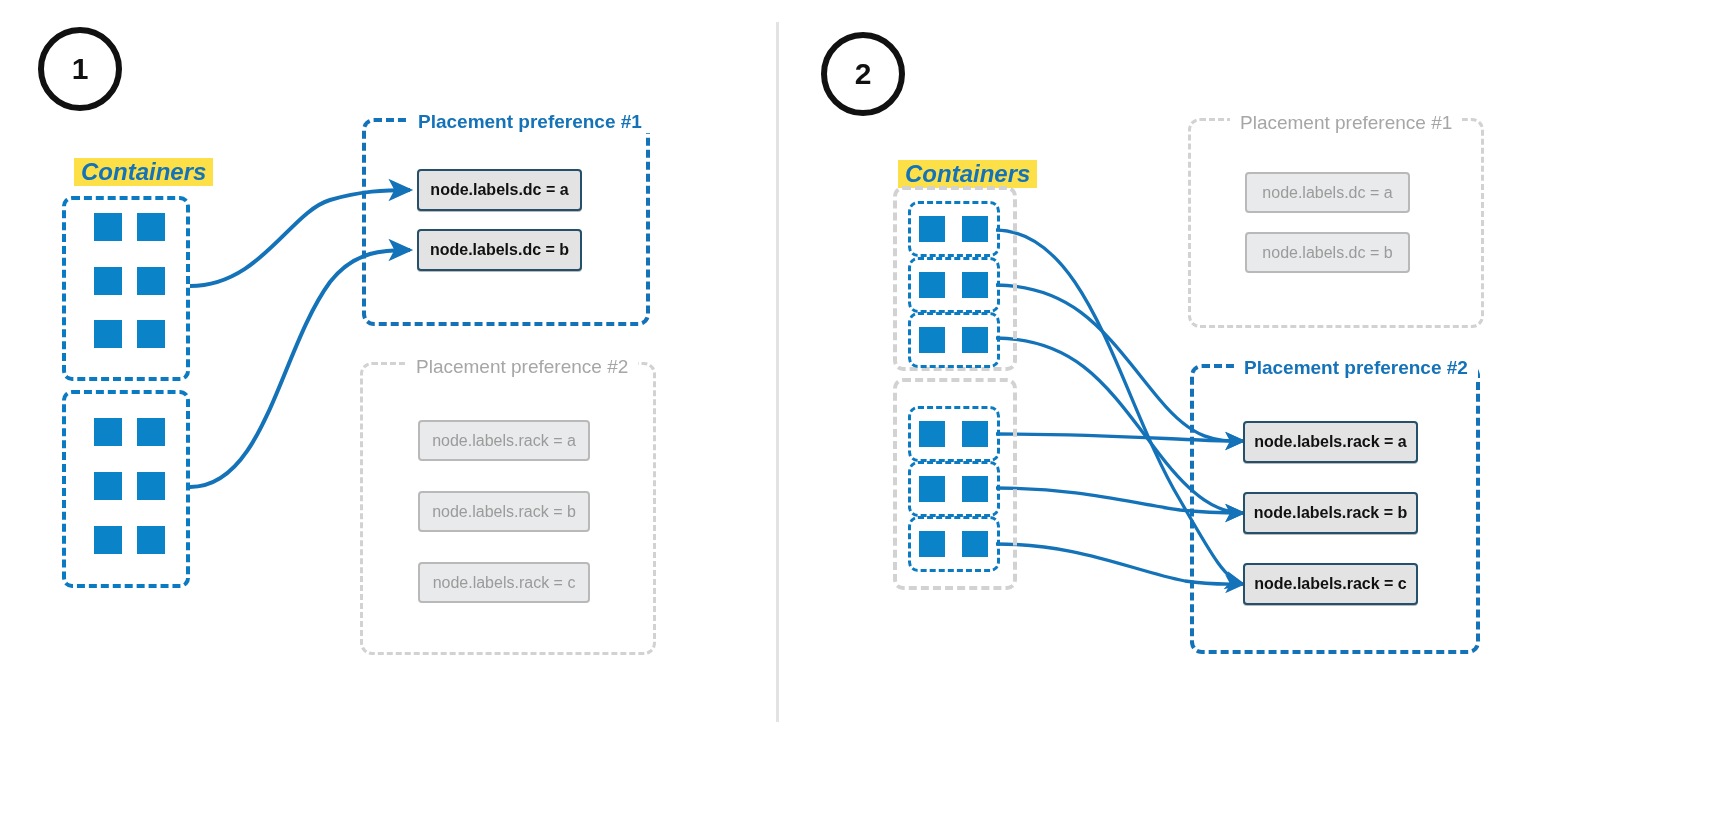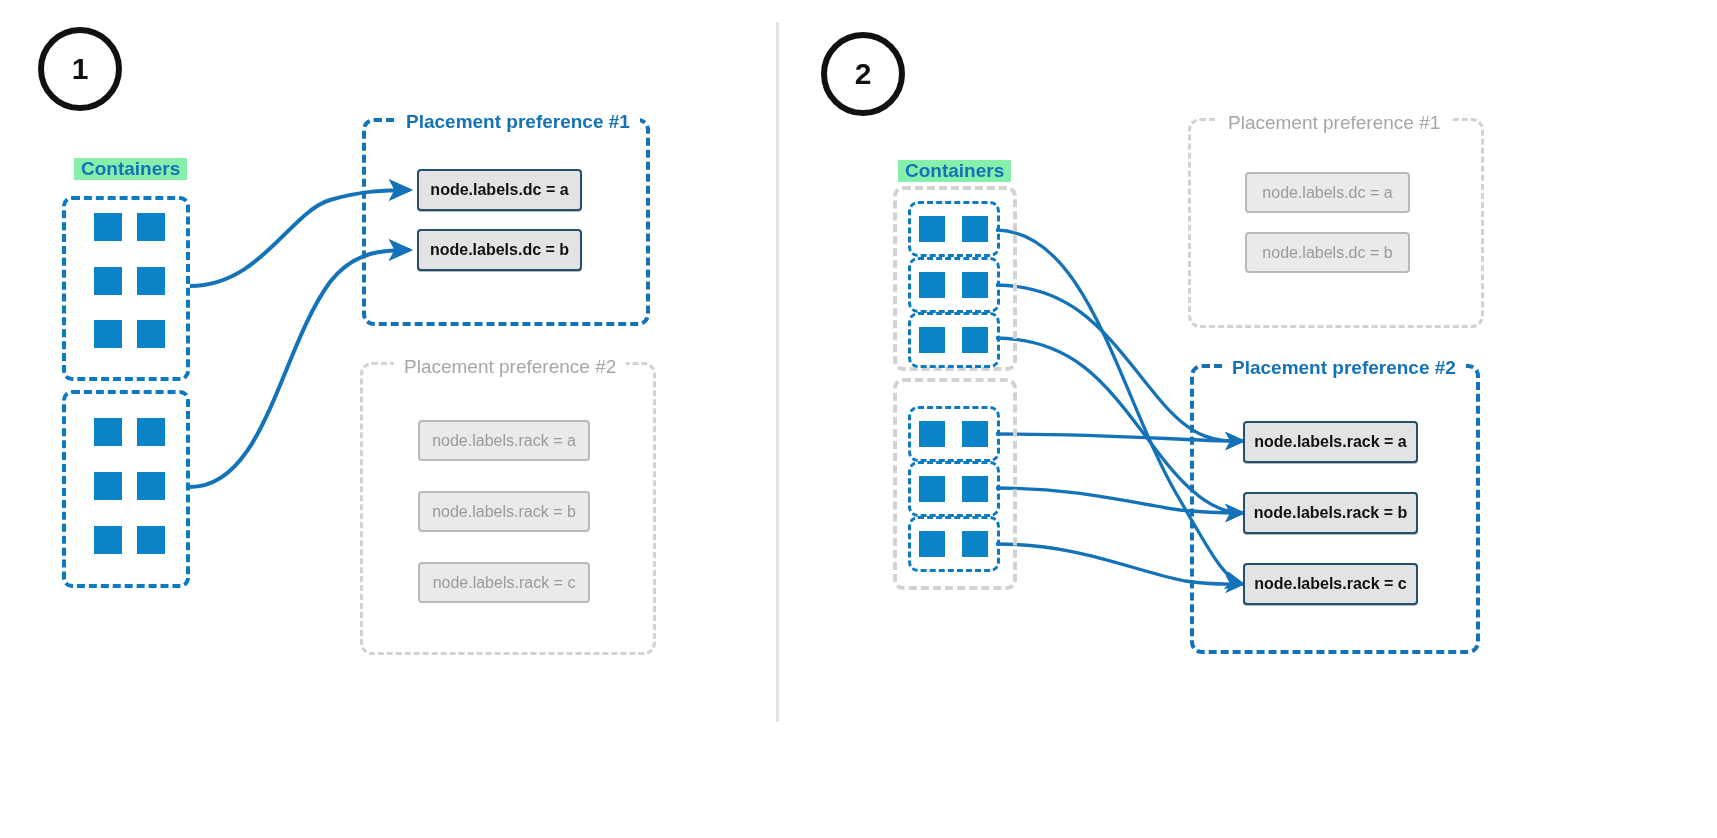--- a/index.html
+++ b/index.html
@@ -22,34 +22,36 @@
   .grp{position:absolute;box-sizing:border-box;border-radius:10px;}
   .grp.blue{border:4px dashed #0a7ac2;}
   .grp.grey{border:4px dashed #d2d2d2;}
   .grp.blue-thin{border:3px dashed #0a7ac2;}
 
   
   .sq{position:absolute;background:#0a83c9;}
 
   
   .grp-label{
-    position:absolute;font-size:19px;font-weight:bold;color:#1473b8;
-    background:#86efac;padding:0 7px;white-space:nowrap;
+    position:absolute;font-size:24px;font-weight:bold;color:#1473b8;
+    background:#fde047;padding:0 7px;white-space:nowrap;
     font-family:"Liberation Sans",sans-serif;
+    font-style:italic;
   }
 
   
   .pref{position:absolute;box-sizing:border-box;border-radius:12px;}
   .pref.active{border:4px dashed #1473b8;}
   .pref.muted{border:3px dashed #d2d2d2;}
 
   .pref-title{
     position:absolute;font-size:19px;font-weight:bold;white-space:nowrap;
     background:#ffffff;padding:0 10px;
     font-family:"Liberation Sans",sans-serif;
+    margin-left:12px;
   }
   .pref-title.active{color:#1473b8;}
   .pref-title.muted{color:#a6a6a6;font-weight:normal;}
 
   
   .chip{
     position:absolute;box-sizing:border-box;border-radius:4px;
     display:flex;align-items:center;justify-content:center;
     font-size:16px;white-space:nowrap;
     font-family:"Liberation Sans",sans-serif;

